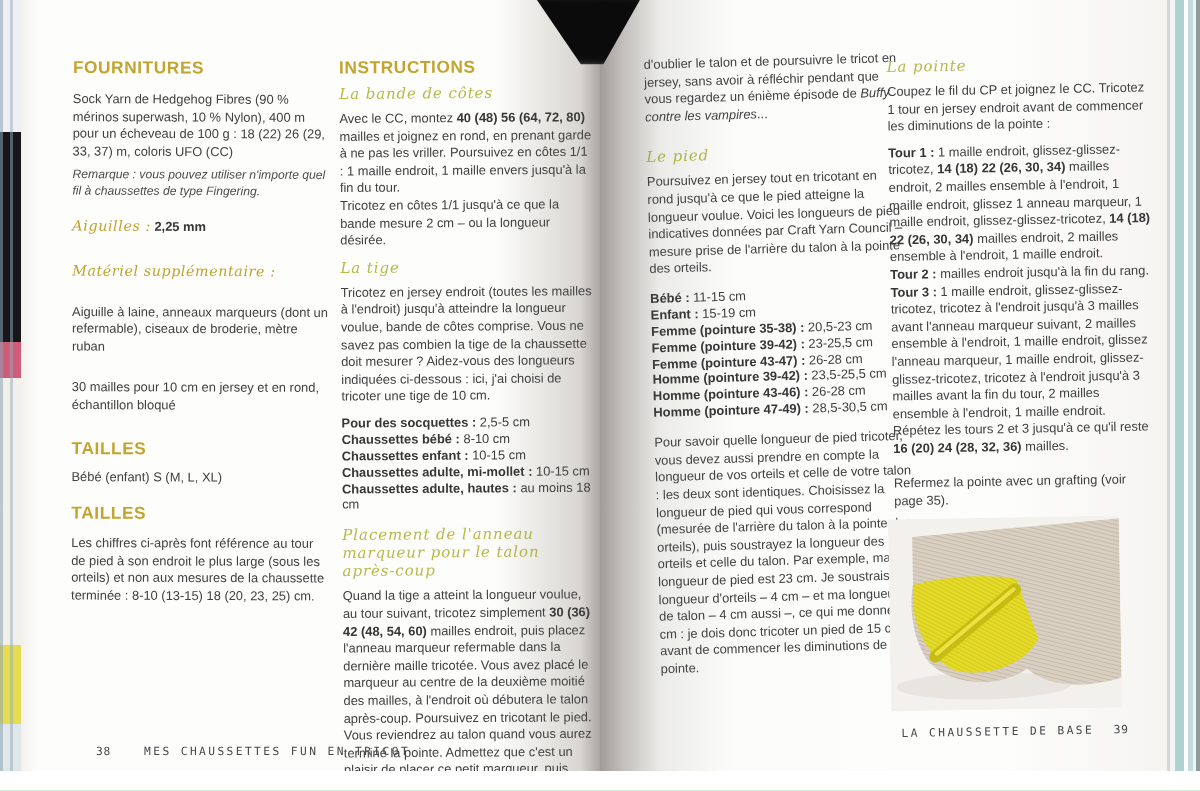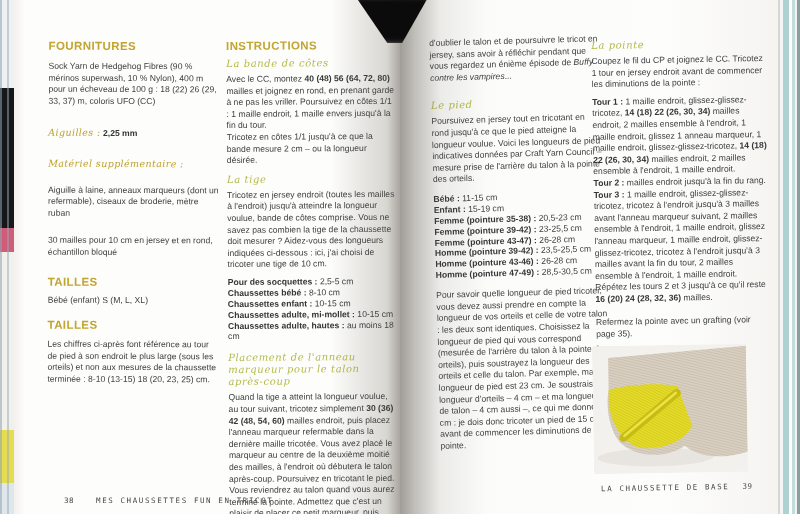--- a/index.html
+++ b/index.html
@@ -68,21 +68,22 @@
 <body>
 
 <div class="scene">
 
   <div class="edge-left"></div>
 
   <div class="page left-page">
 
     <div class="col col-materials">
       <div class="h-gold" style="margin-bottom:8px">FOURNITURES</div>
-      <p class="p" style="margin-bottom:20px">Sock Yarn de Hedgehog Fibres (90 % mérinos superwash, 10 % Nylon), 400 m pour un écheveau de 100 g : 18 (22) 26 (29, 33, 37) m, coloris UFO (CC)</p>
+      <p class="p" style="margin-bottom:4px">Sock Yarn de Hedgehog Fibres (90 % mérinos superwash, 10 % Nylon), 400 m pour un écheveau de 100 g : 18 (22) 26 (29, 33, 37) m, coloris UFO (CC)</p>
+      <p class="note">Remarque : vous pouvez utiliser n'importe quel fil à chaussettes de type Fingering.</p>
       <p style="margin-bottom:18px"><span class="script-gold">Aiguilles :</span><b> 2,25 mm</b></p>
       <div class="script-gold" style="margin-bottom:15px">Matériel supplémentaire :</div>
       <p style="margin-bottom:16px">Aiguille à laine, anneaux marqueurs (dont un refermable), ciseaux de broderie, mètre ruban</p>
 
       <p style="margin-bottom:17px">30 mailles pour 10 cm en jersey et en rond, échantillon bloqué</p>
 
       <div class="h-gold" style="margin-bottom:6px">TAILLES</div>
       <p style="margin-bottom:13px">Bébé (enfant) S (M, L, XL)</p>
 
       <div class="h-gold" style="margin-bottom:7px">TAILLES</div>

